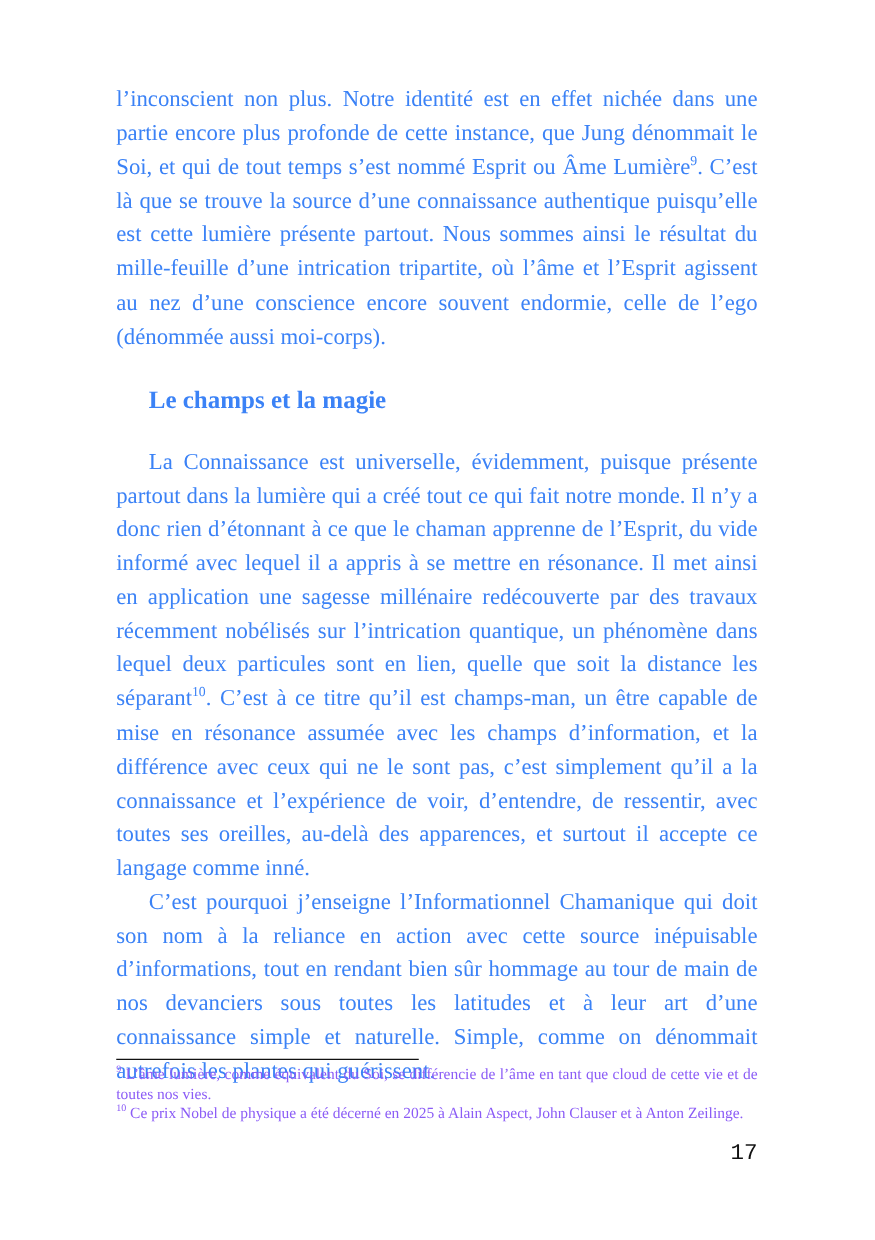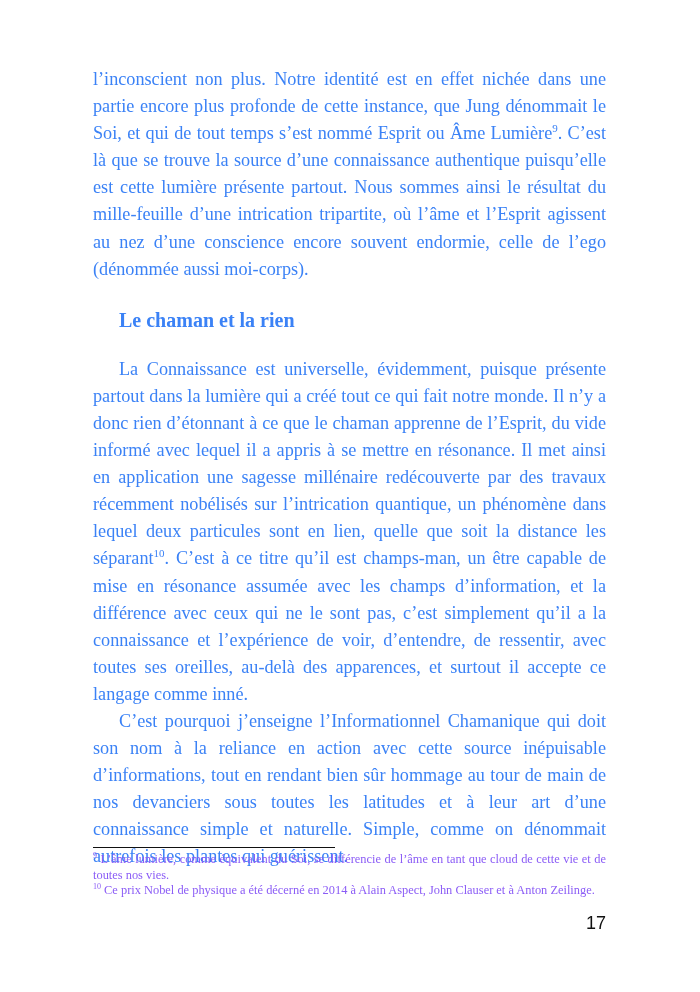--- a/index.html
+++ b/index.html
@@ -23,36 +23,36 @@
       border-top: 1.2px solid #111;
     }
     .footnotes {
       position: absolute; left: 93px; top: 852px; width: 513px;
       font-family: "Liberation Serif", serif; color: #8b5cf6;
     }
     .fn { margin: 0; font-size: 12.4px; line-height: 15.6px; text-align: justify; text-align-last: left; }
     .fn sup { font-size: 8px; }
     .pagenum {
       position: absolute; right: 94px; top: 913px;
-      font-family: Liberation Sans, sans-serif; font-size: 18px; color: #111;
+      font-family: Liberation Mono, monospace; font-size: 18px; color: #111;
     }
   </style>
 </head>
 <body>
 
 <div class="page">
   <p class="para"><span>l’inconscient non plus. Notre identité est en effet nichée dans une partie encore plus profonde de cette instance, que Jung dénommait le Soi, et qui de tout temps s’est nommé Esprit ou Âme Lumière</span><sup>9</sup><span>. C’est là que se trouve la source d’une connaissance authentique puisqu’elle est cette lumière présente partout. Nous sommes ainsi le résultat du mille-feuille d’une intrication tripartite, où l’âme et l’Esprit agissent au nez d’une conscience encore souvent endormie, celle de l’ego (dénommée aussi moi-corps).</span></p>
 
-  <h2 class="heading">Le chaman et la rien</h2>
+  <h2 class="heading">Le champs et la magie</h2>
 
   <p class="para indent"><span>La Connaissance est universelle, évidemment, puisque présente partout dans la lumière qui a créé tout ce qui fait notre monde. Il n’y a donc rien d’étonnant à ce que le chaman apprenne de l’Esprit, du vide informé avec lequel il a appris à se mettre en résonance. Il met ainsi en application une sagesse millénaire redécouverte par des travaux récemment nobélisés sur l’intrication quantique, un phénomène dans lequel deux particules sont en lien, quelle que soit la distance les séparant</span><sup>10</sup><span>. C’est à ce titre qu’il est champs-man, un être capable de mise en résonance assumée avec les champs d’information, et la différence avec ceux qui ne le sont pas, c’est simplement qu’il a la connaissance et l’expérience de voir, d’entendre, de ressentir, avec toutes ses oreilles, au-delà des apparences, et surtout il accepte ce langage comme inné.</span></p>
 
   <p class="para indent">C’est pourquoi j’enseigne l’Informationnel Chamanique qui doit son nom à la reliance en action avec cette source inépuisable d’informations, tout en rendant bien sûr hommage au tour de main de nos devanciers sous toutes les latitudes et à leur art d’une connaissance simple et naturelle. Simple, comme on dénommait autrefois les plantes qui guérissent.</p>
 </div>
 
 <div class="rule"></div>
 
 <div class="footnotes">
   <p class="fn"><sup>9</sup><span> L’âme lumière, comme équivalent du Soi, se différencie de l’âme en tant que cloud de cette vie et de toutes nos vies.</span></p>
-  <p class="fn"><sup>10</sup><span> Ce prix Nobel de physique a été décerné en 2014 à Alain Aspect, John Clauser et à Anton Zeilinge.</span></p>
+  <p class="fn"><sup>10</sup><span> Ce prix Nobel de physique a été décerné en 2025 à Alain Aspect, John Clauser et à Anton Zeilinge.</span></p>
 </div>
 
 <div class="pagenum">17</div>
 
 </body></html>

